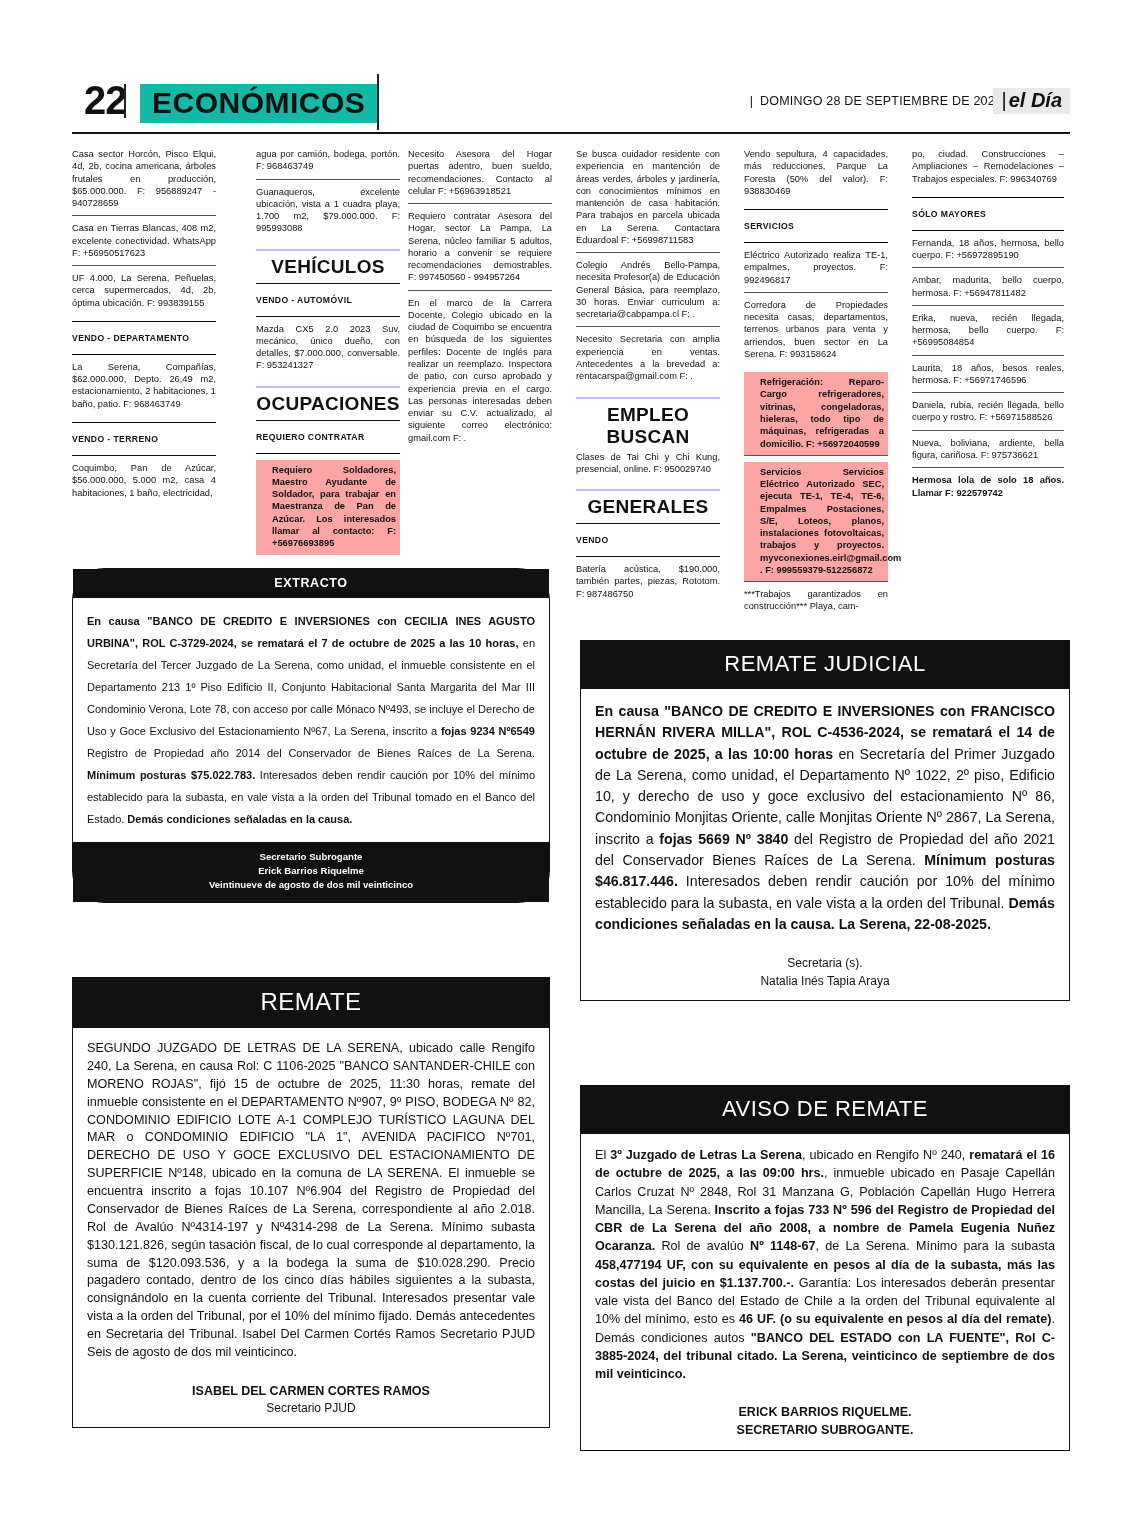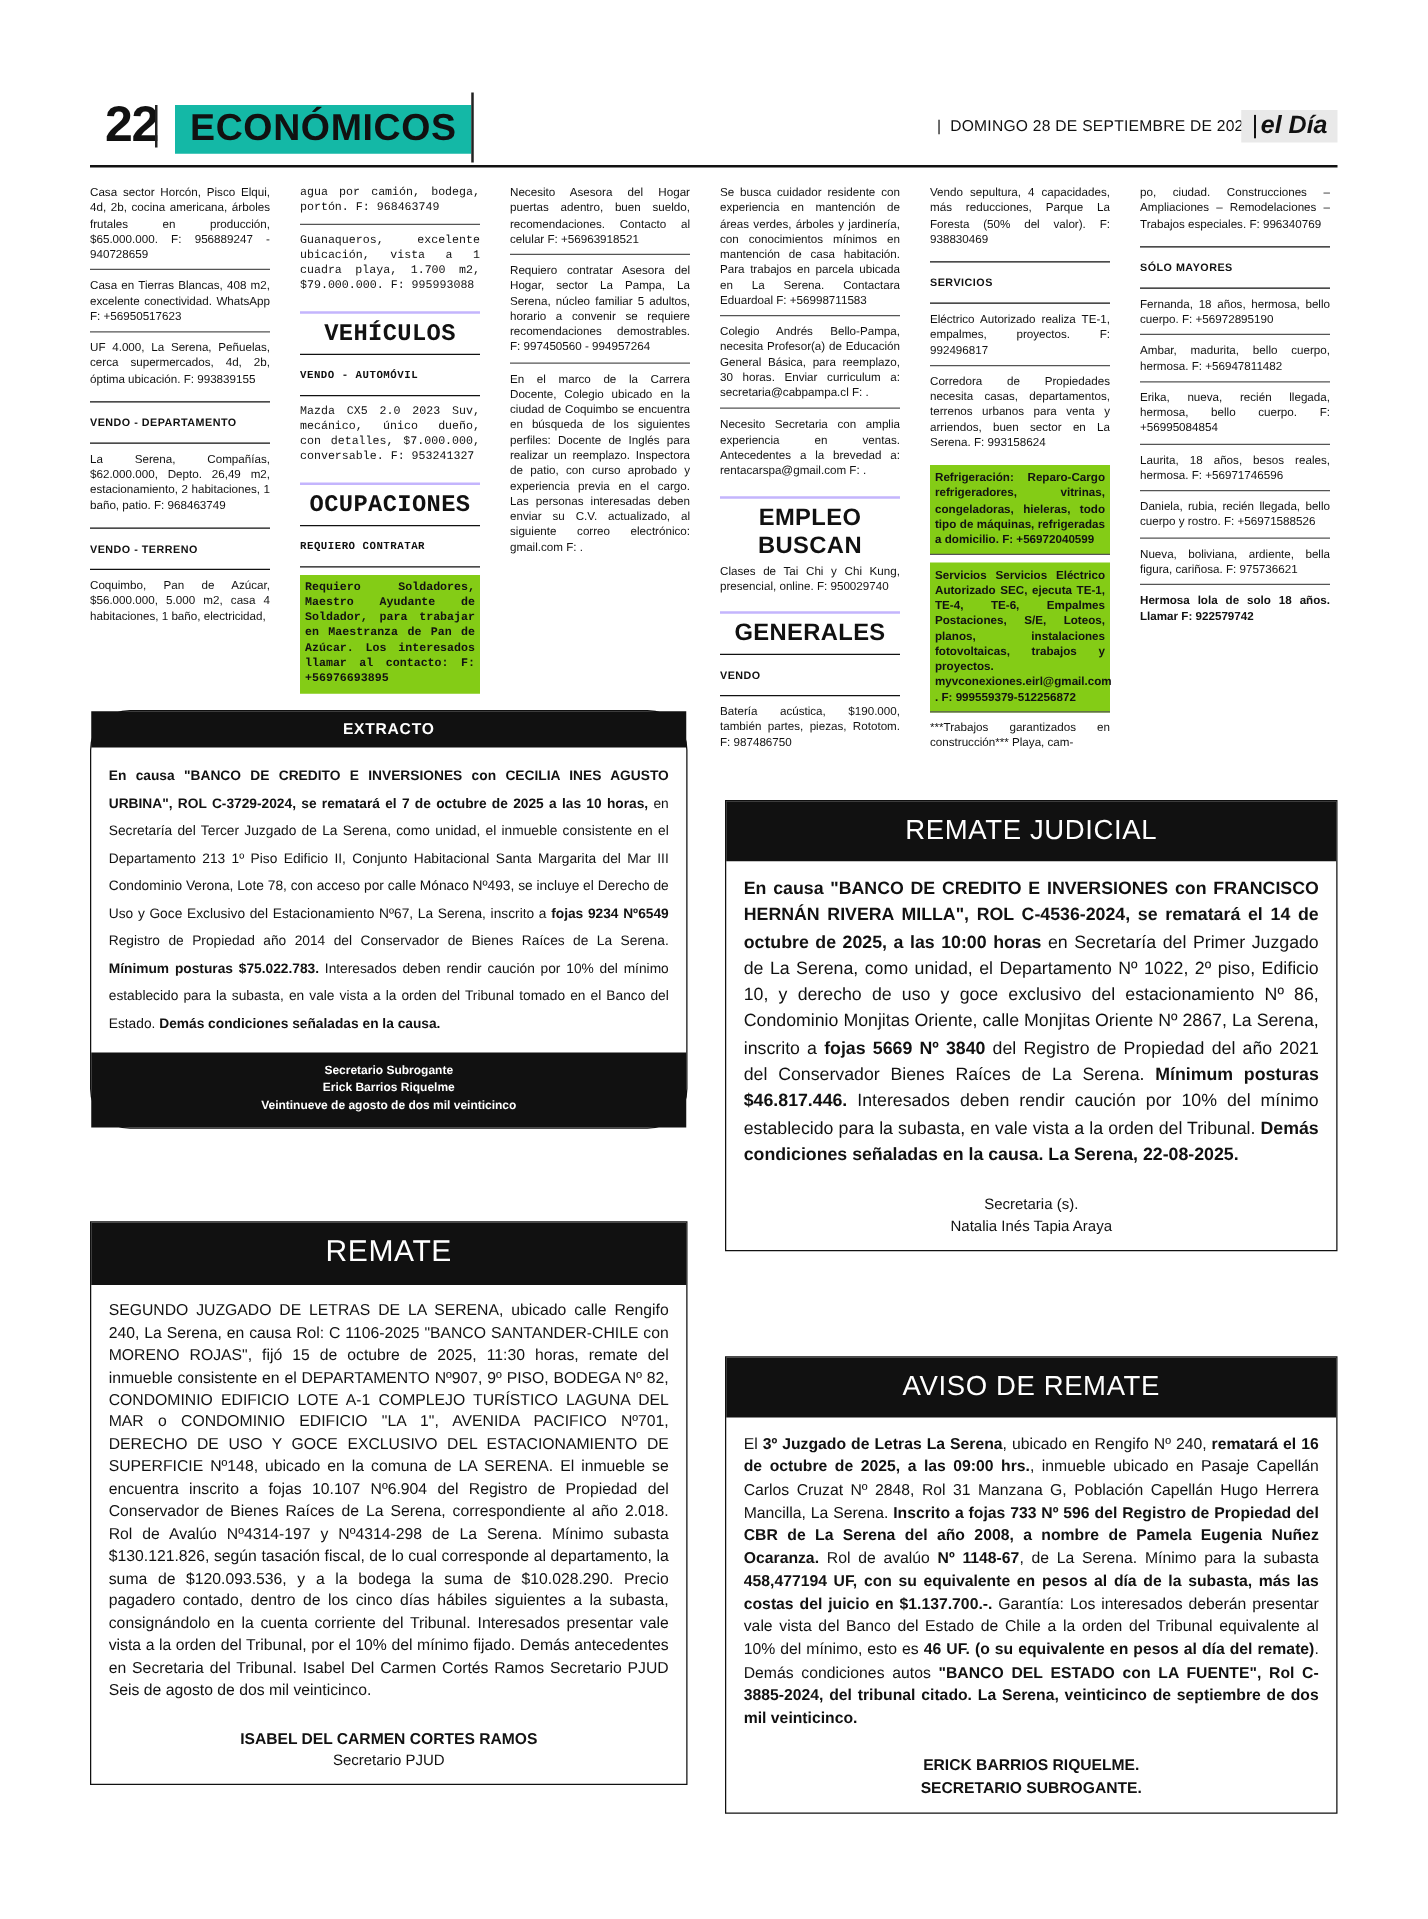--- a/index.html
+++ b/index.html
@@ -39,34 +39,34 @@
     background:#e9e9e9; padding:1px 8px 2px 8px;
   }
   .mh-logo .pipe { font-style:normal; font-weight:400; margin-right:2px; }
 
   
   .cols {
     position:absolute; left:72px; top:148px; width:998px; height:420px;
   }
   .col { position:absolute; top:0; width:144px; }
   .col.c1 { left:0; }
-  .col.c2 { left:168px;font-family:Liberation Mono, monospace; }
+  .col.c2 { left:184px; }
   .col.c3 { left:336px; }
   .col.c4 { left:504px; }
   .col.c5 { left:672px; }
   .col.c6 { left:840px; width:152px; }
 
   .ad {
     font-size:9.3px; line-height:1.32; text-align:justify;
     padding-bottom:6px; margin-bottom:6px;
     border-bottom:1px solid #555;
   }
   .ad.nb { border-bottom:none; }
   .ad.bold { font-weight:700; }
-  .ad.shade { background:#84cc16; padding:4px 4px 5px 4px; }
+  .ad.shade { background:#fca5a5; padding:4px 4px 5px 16px; }
 
   .sec-title {
     font-size:19px; font-weight:700; letter-spacing:0.3px;
     text-align:center; margin:8px 0 3px 0;
     border-top:2px solid #c4b5fd; padding-top:5px;
   }
   .sub-title {
     font-size:8.6px; font-weight:700; letter-spacing:0.4px;
     border-top:1px solid #111; border-bottom:1px solid #111;
     padding:11px 0; margin:5px 0 6px 0;

